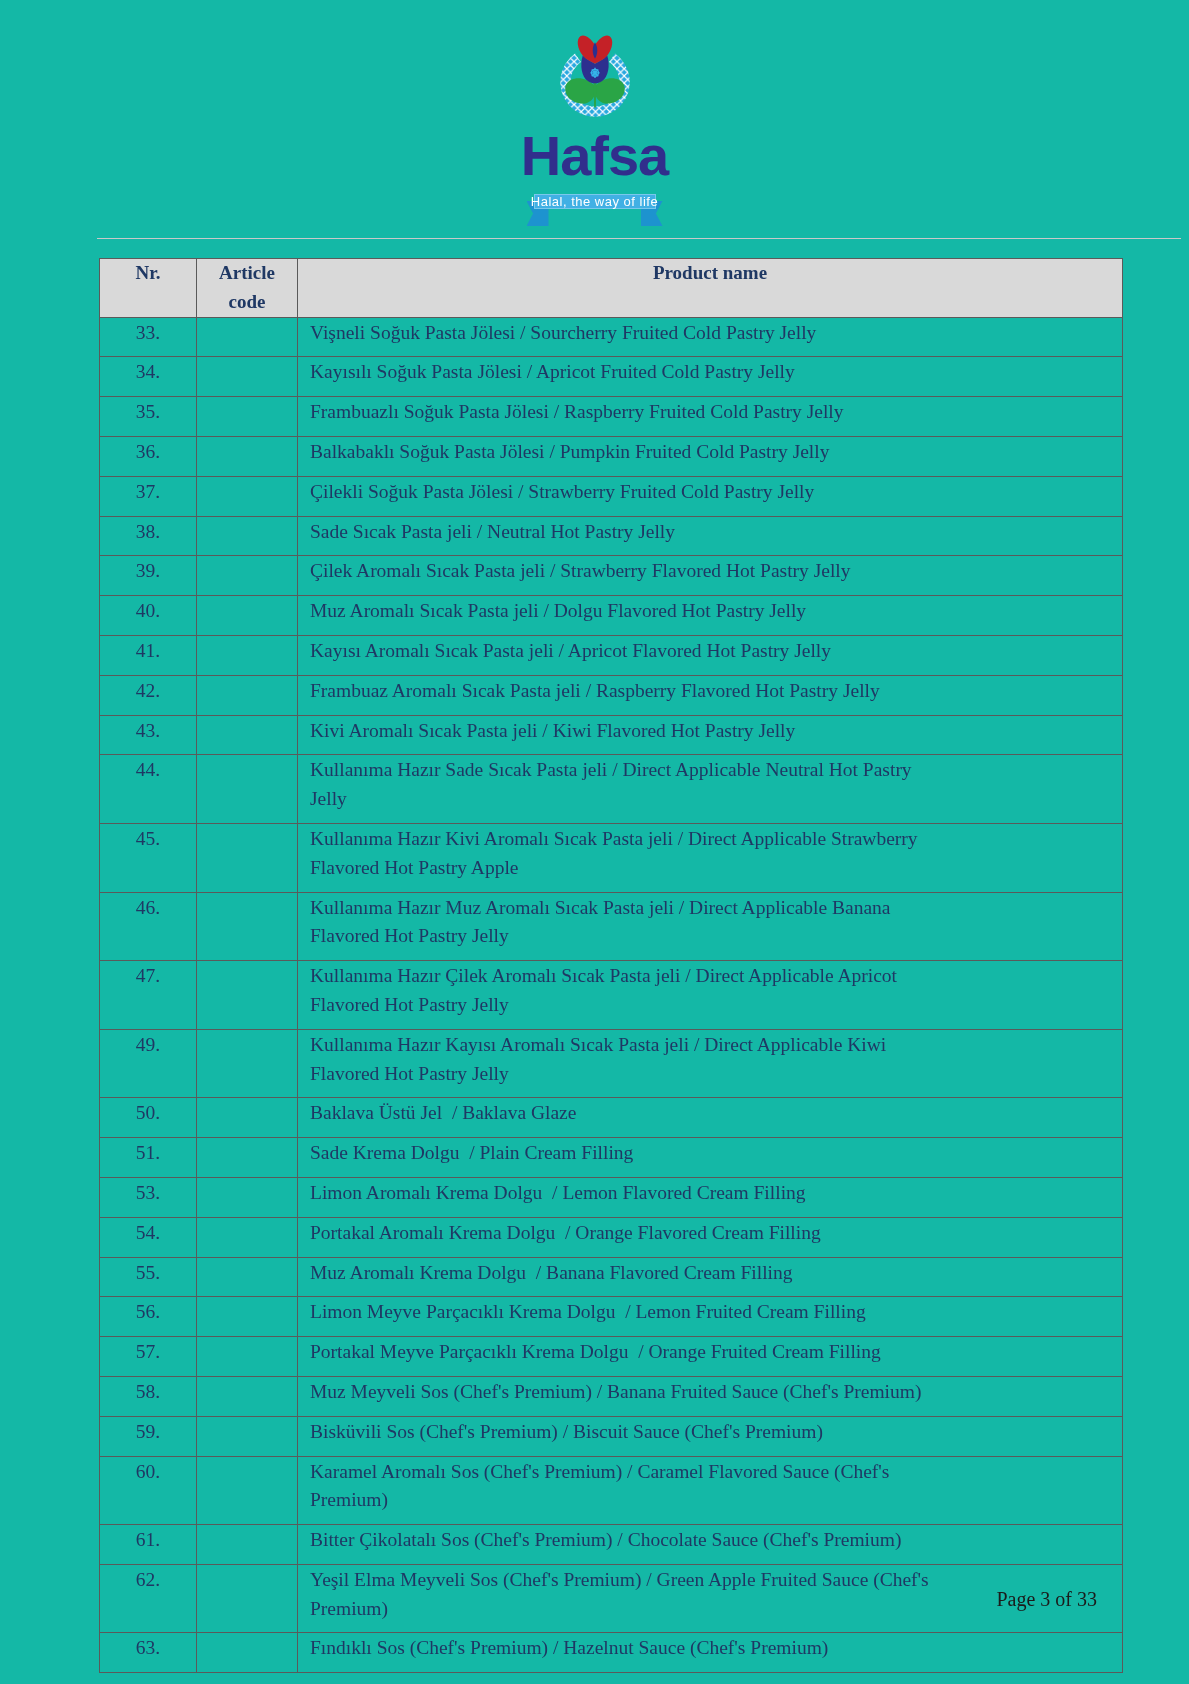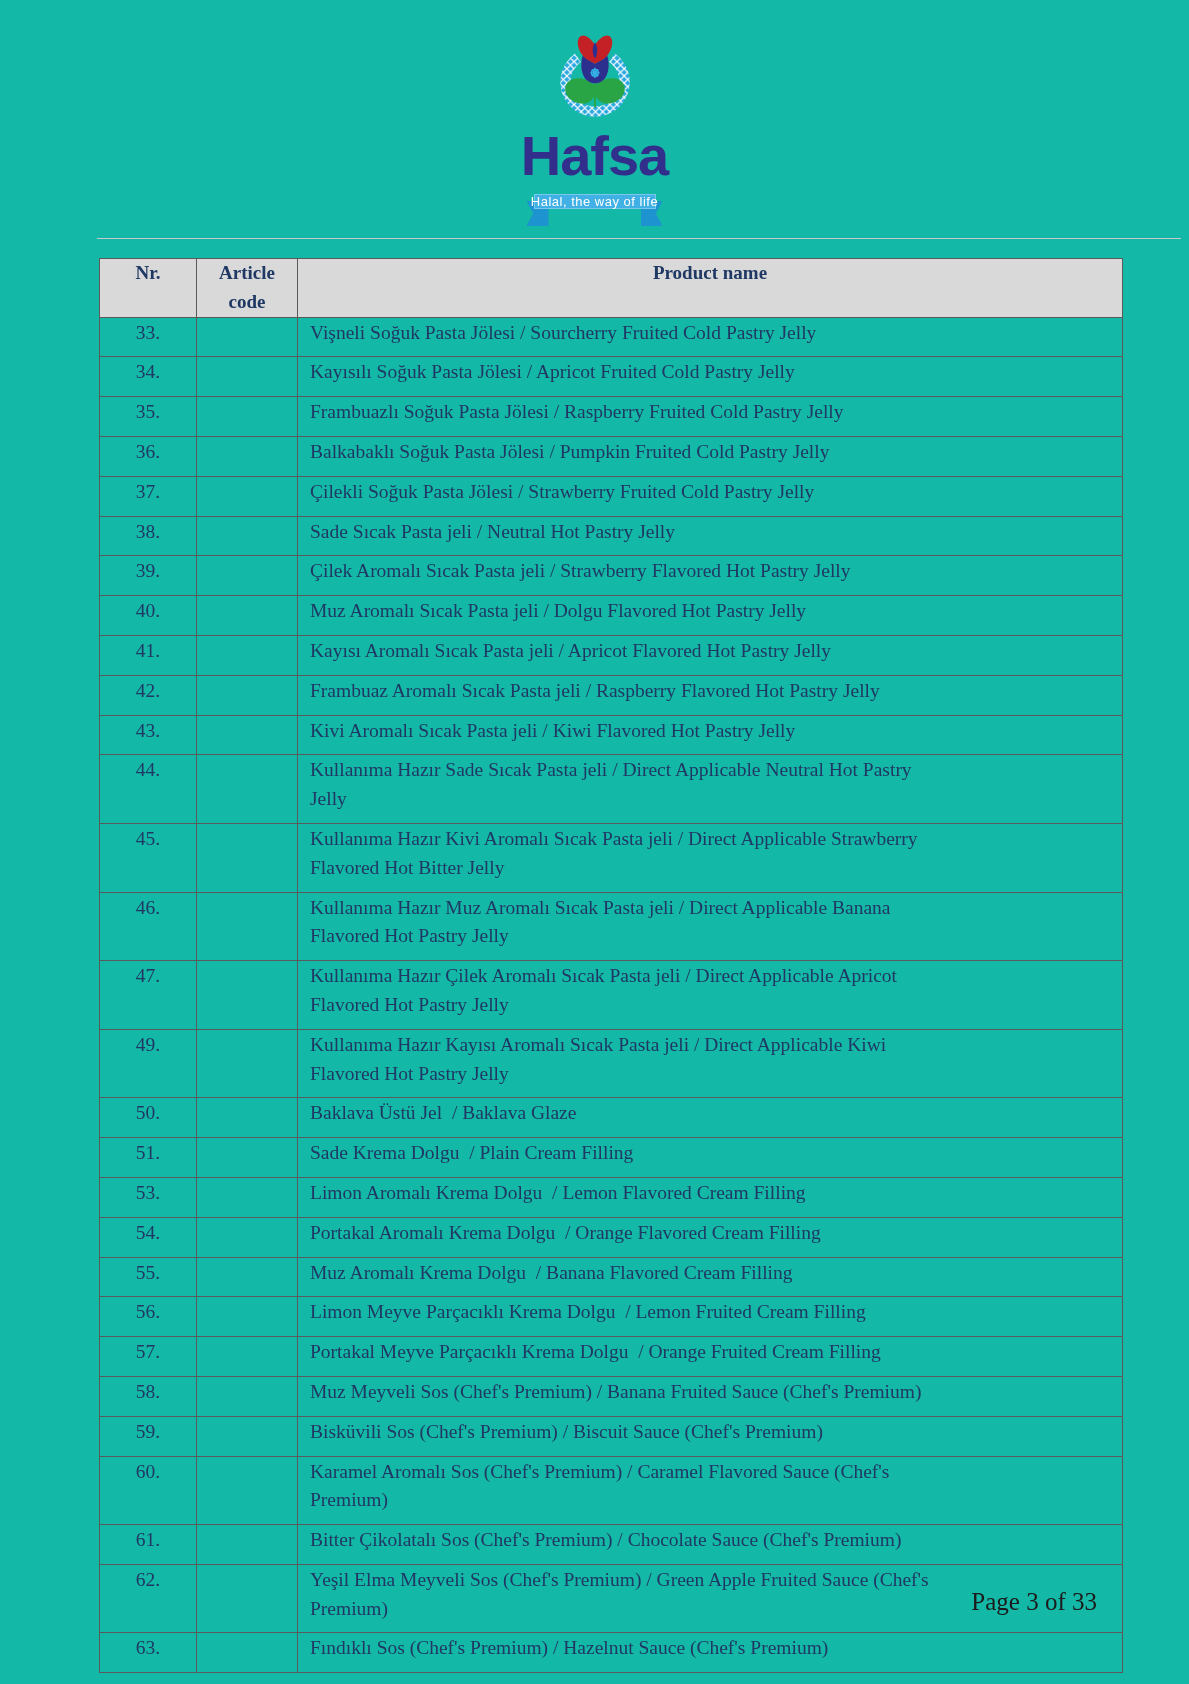--- a/index.html
+++ b/index.html
@@ -71,21 +71,21 @@
   .product-table td.product {
     text-align:left;
     padding:1px 8px 9px 12px;
     white-space:pre-wrap;
   }
 
   
   .page-footer {
     position:absolute;
     top:1588px; right:92px;
-    font-size:25px;
+    font-size:20px;
     color:#1b1b1b;
   }
 </style>
 </head>
 <body>
 
 <div class="page">
 
   <div class="logo-block">
     <div class="logo-icon-wrap">
@@ -210,21 +210,21 @@
       <td class="nr">44.</td>
       <td class="code"></td>
       <td class="product">Kullanıma Hazır Sade Sıcak Pasta jeli / Direct Applicable Neutral Hot Pastry
 Jelly</td>
     </tr>
 
     <tr>
       <td class="nr">45.</td>
       <td class="code"></td>
       <td class="product">Kullanıma Hazır Kivi Aromalı Sıcak Pasta jeli / Direct Applicable Strawberry
-Flavored Hot Bitter Jelly</td>
+Flavored Hot Pastry Apple</td>
     </tr>
 
     <tr>
       <td class="nr">46.</td>
       <td class="code"></td>
       <td class="product">Kullanıma Hazır Muz Aromalı Sıcak Pasta jeli / Direct Applicable Banana
 Flavored Hot Pastry Jelly</td>
     </tr>
 
     <tr>

